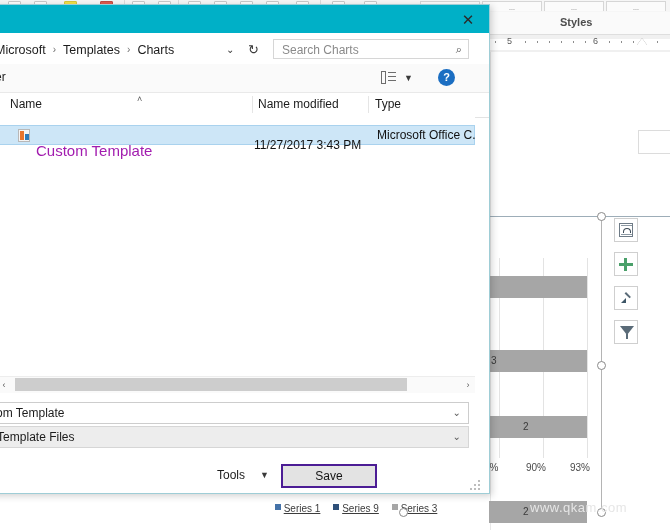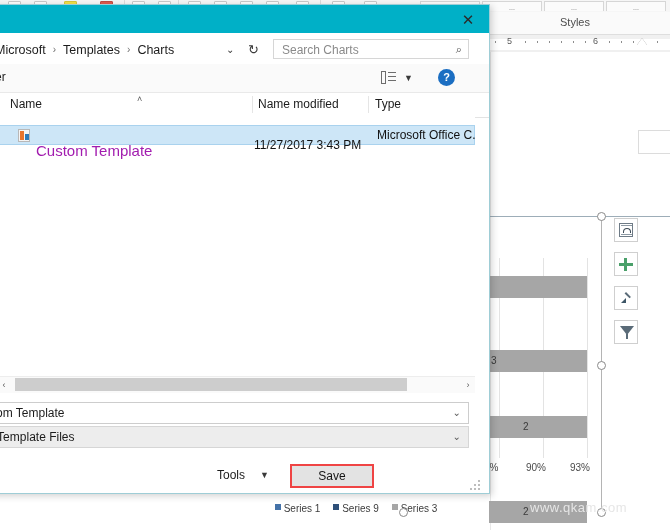--- a/index.html
+++ b/index.html
@@ -71,20 +71,21 @@
     text-align: center;
     overflow: hidden;
     white-space: nowrap;
   }
 
   .styles-label {
     position: absolute;
     left: 560px; top: 16px;
     font-size: 11px;
     color: #4d4d4d;
+    font-weight: bold;
   }
 
   .ribbon-area {
     position: absolute;
     left: 490px; top: 12px;
     width: 180px; height: 22px;
     background: #fafafa;
     border-bottom: 1px solid #dedede;
   }
 
@@ -196,21 +197,21 @@
   }
   .legend-item { display: inline-block; margin: 0 5px; }
   .legend-swatch {
     display: inline-block;
     width: 6px; height: 6px;
     margin-right: 3px;
     vertical-align: middle;
     position: relative;
     top: -1px;
   }
-  .legend-text { vertical-align: middle; }
+  .legend-text { vertical-align: middle; text-decoration: underline; }
 
   
   .sel-line-v {
     position: absolute;
     width: 1px;
     background: #b4b4b4;
   }
   .sel-line-h {
     position: absolute;
     height: 1px;
@@ -562,23 +563,23 @@
     background: #e3e3e3;
     border: 1px solid #c4c4c4;
     font-size: 12px;
     color: #141414;
     text-align: center;
     line-height: 22px;
     box-sizing: border-box;
     cursor: pointer;
   }
   .btn-save {
-    left: 307px; top: 459px;
-    width: 84px;
-    border: 2px solid #ef4444;
+    left: 298px; top: 459px;
+    width: 96px;
+    border: 2px solid #4c1d95;
     line-height: 20px;
   }
   .btn-cancel {
     left: 390px; top: 459px;
     width: 84px;
   }
 
   .resize-grip {
     position: absolute;
     left: 487px; top: 475px;

